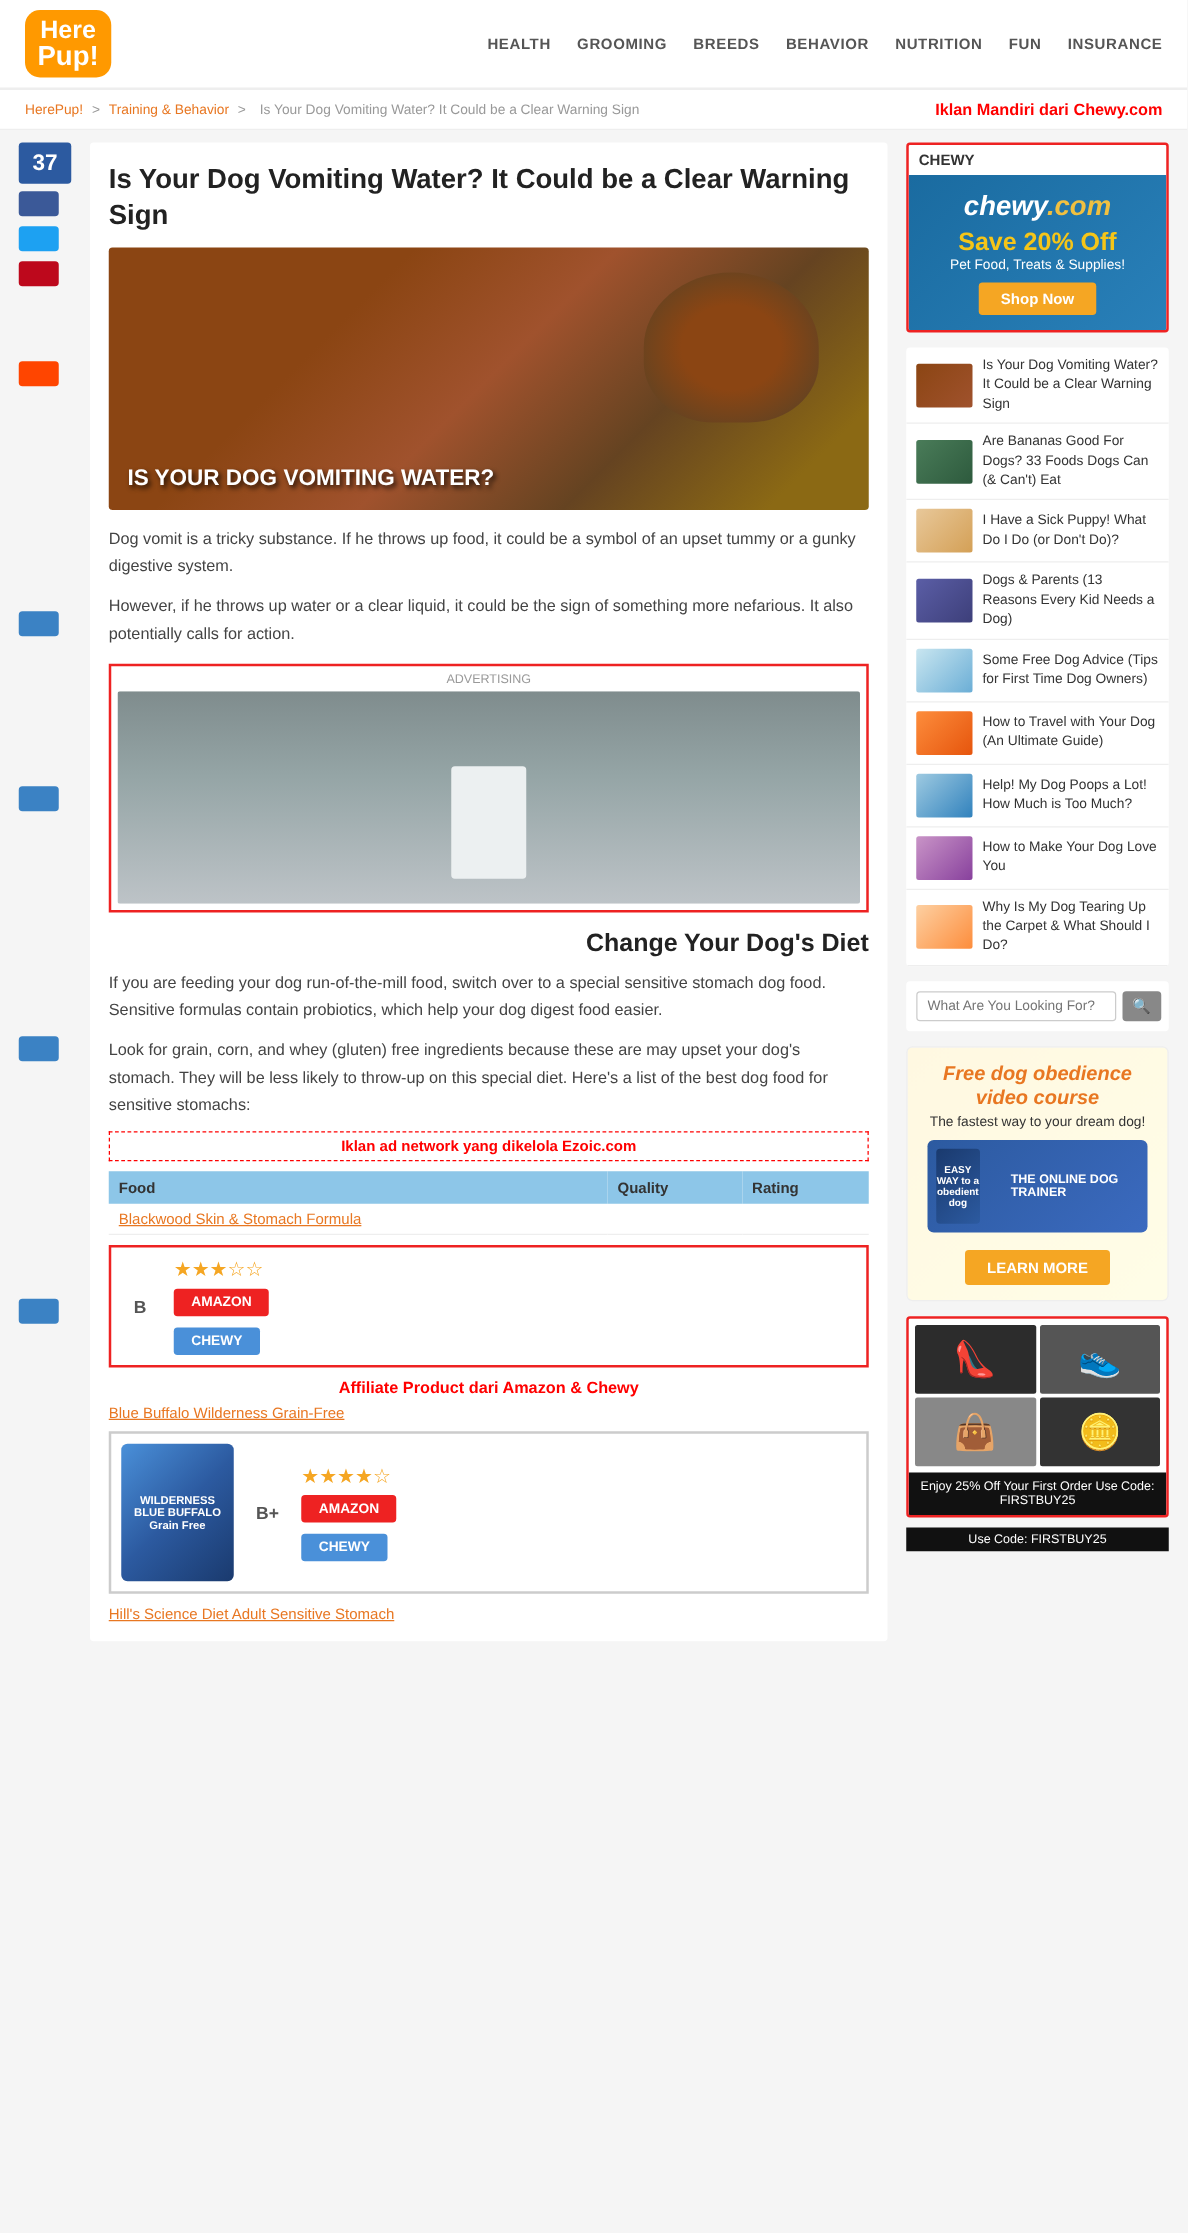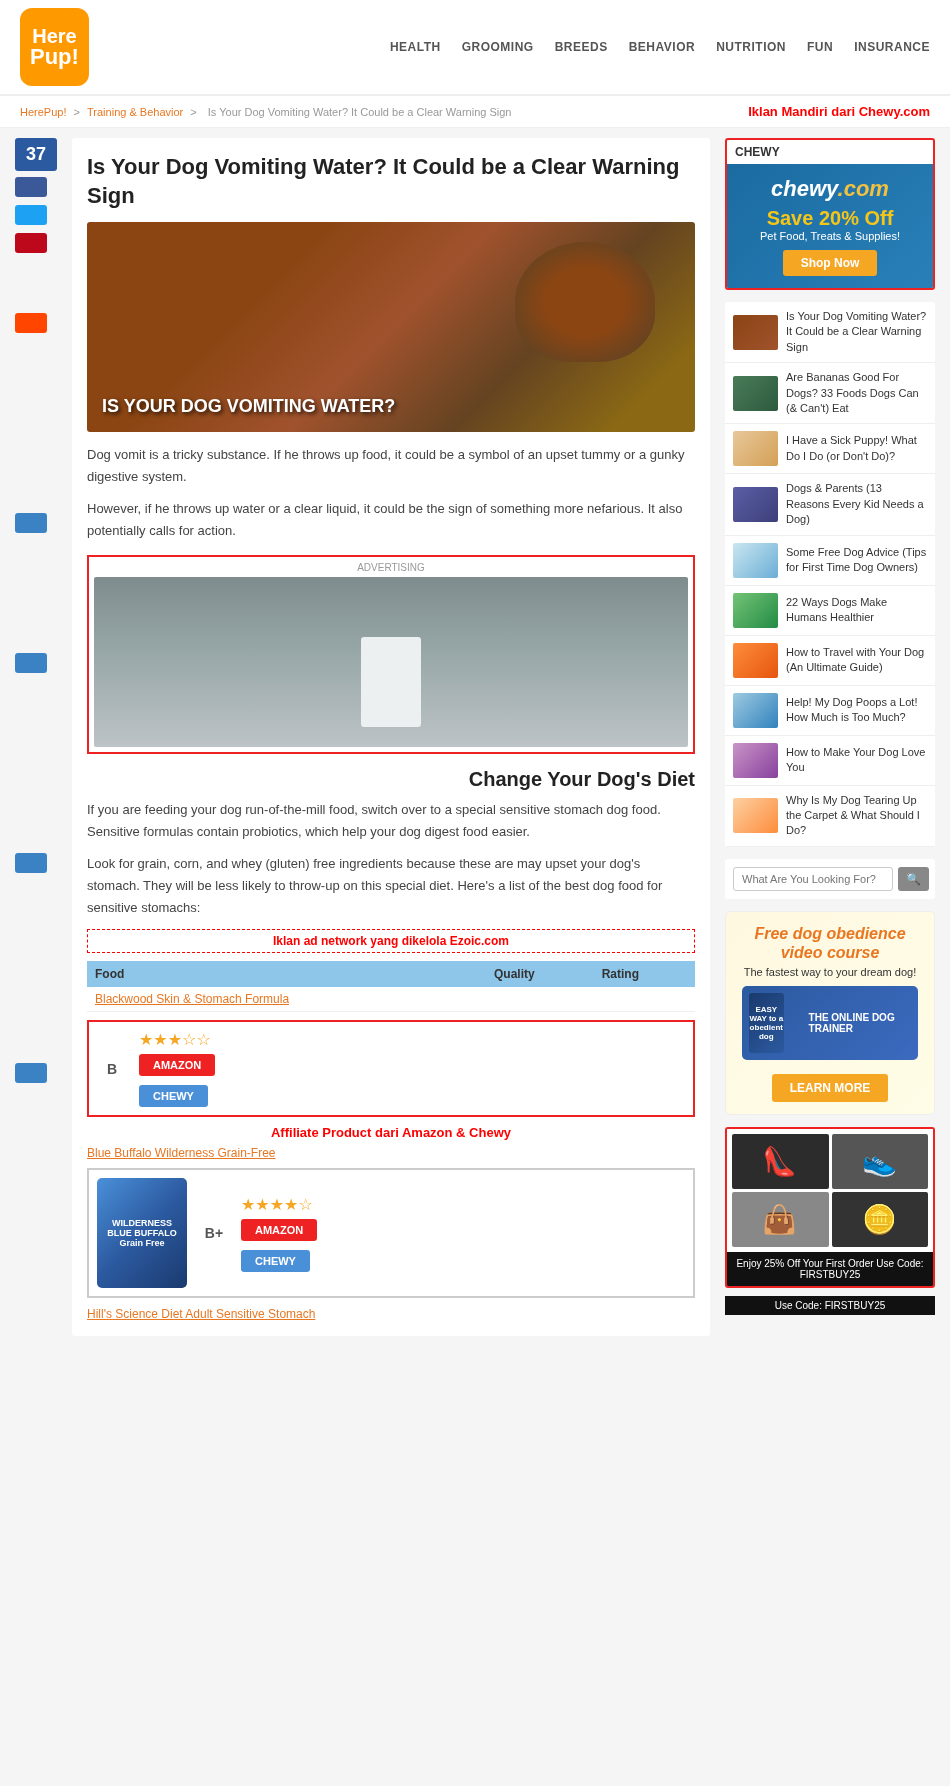--- a/index.html
+++ b/index.html
@@ -1,21 +1,21 @@
 <!DOCTYPE html>
 <html><head>
   <meta charset="utf-8">
   <style>
     * { box-sizing: border-box; margin: 0; padding: 0; }
     body { font-family: Arial, sans-serif; font-size: 13px; background: #f5f5f5; color: #333; width: 950px; }
 
     
     .header { background: #fff; border-bottom: 2px solid #eee; padding: 8px 20px; display: flex; align-items: center; justify-content: space-between; }
     .logo-area { display: flex; align-items: center; }
-    .logo-box { background: #f90; border-radius: 12px; padding: 18px 10px; text-align: center; }
+    .logo-box { background: #f90; border-radius: 12px; padding: 6px 10px; text-align: center; }
     .logo-here { font-size: 20px; font-weight: 900; color: #fff; line-height: 1; display: block; }
     .logo-pup { font-size: 22px; font-weight: 900; color: #fff; line-height: 1; display: block; }
     .nav { display: flex; gap: 21px; }
     .nav a { text-decoration: none; color: #555; font-size: 12px; font-weight: bold; text-transform: uppercase; letter-spacing: 0.5px; }
 
     
     .breadcrumb-bar { background: #fff; padding: 8px 20px; border-bottom: 1px solid #eee; display: flex; align-items: center; justify-content: space-between; }
     .breadcrumb { font-size: 11px; color: #666; }
     .breadcrumb a { color: #e87722; text-decoration: none; }
     .breadcrumb span { color: #999; margin: 0 4px; }
@@ -278,24 +278,20 @@
       </div>
       <div class="related-item">
         <div class="related-thumb thumb-dog4"></div>
         <div class="related-text">Dogs &amp; Parents (13 Reasons Every Kid Needs a Dog)</div>
       </div>
       <div class="related-item">
         <div class="related-thumb thumb-dog5"></div>
         <div class="related-text">Some Free Dog Advice (Tips for First Time Dog Owners)</div>
       </div>
       <div class="related-item">
-        <div class="related-thumb thumb-dog6"></div>
-        <div class="related-text">22 Ways Dogs Make Humans Healthier</div>
-      </div>
-      <div class="related-item">
         <div class="related-thumb thumb-dog7"></div>
         <div class="related-text">How to Travel with Your Dog (An Ultimate Guide)</div>
       </div>
       <div class="related-item">
         <div class="related-thumb thumb-dog8"></div>
         <div class="related-text">Help! My Dog Poops a Lot! How Much is Too Much?</div>
       </div>
       <div class="related-item">
         <div class="related-thumb thumb-dog9"></div>
         <div class="related-text">How to Make Your Dog Love You</div>

